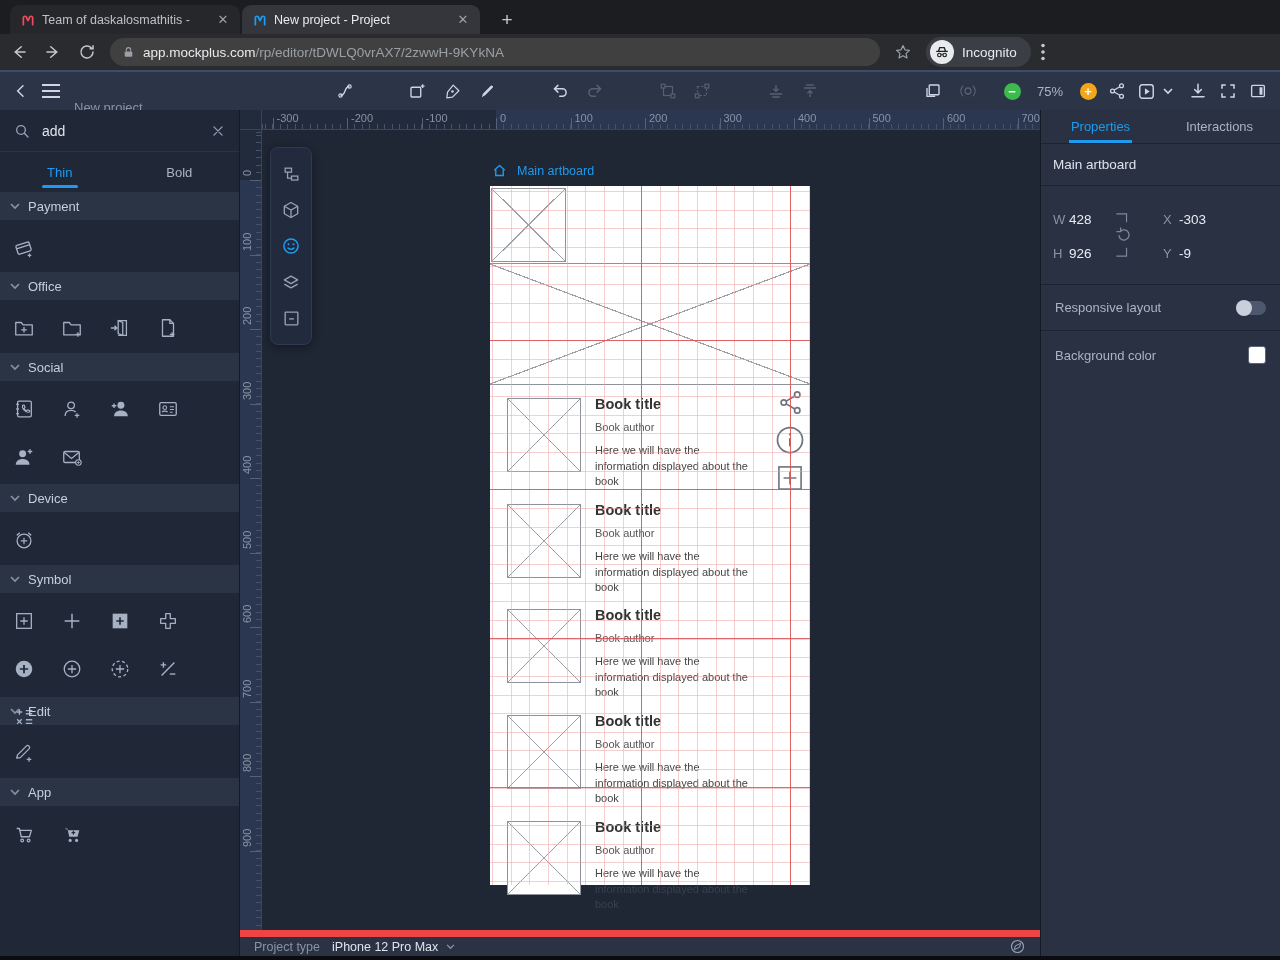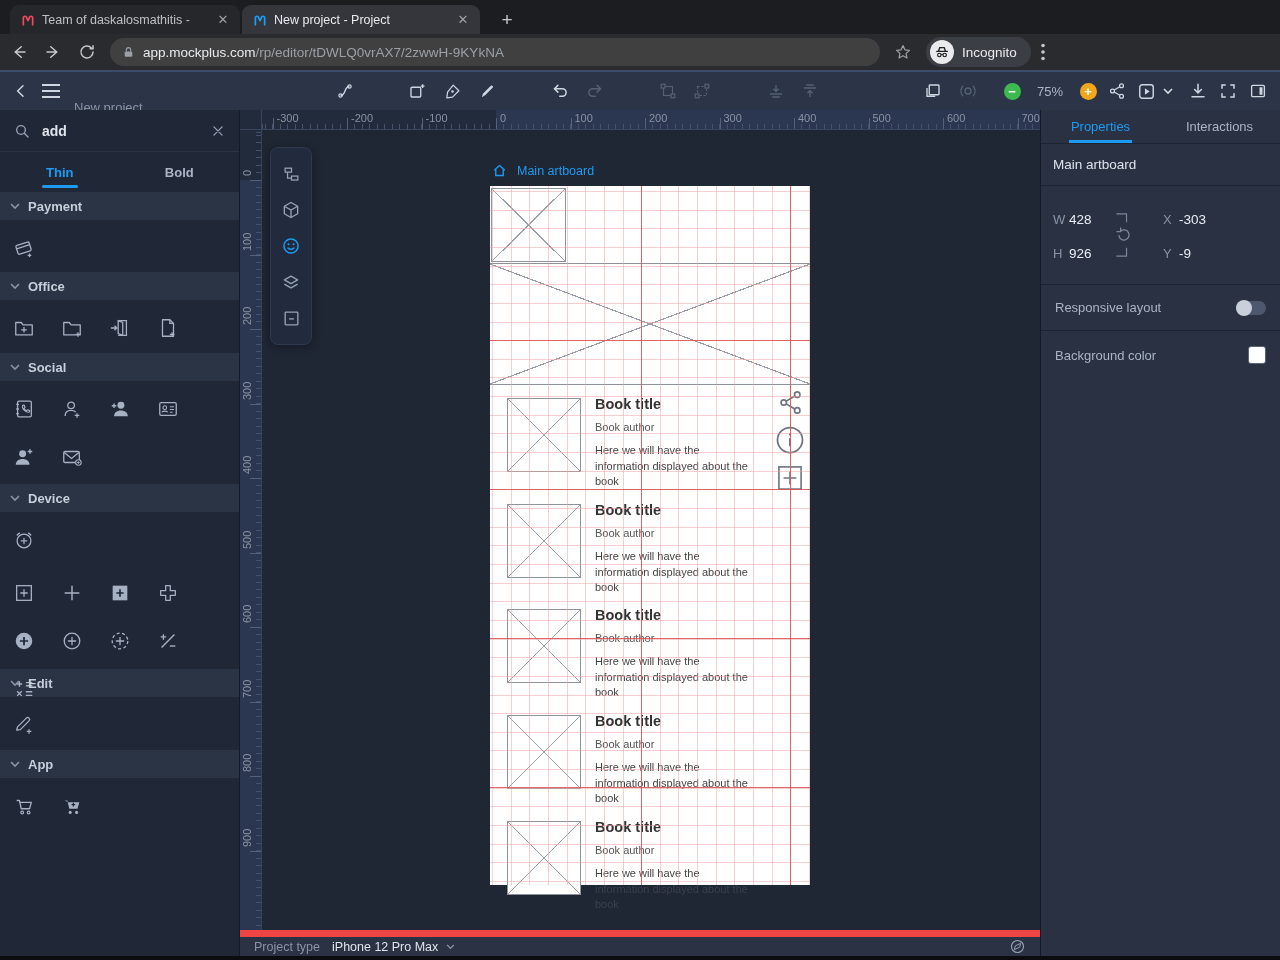--- a/index.html
+++ b/index.html
@@ -28,21 +28,21 @@
 
   
   .mtoolbar { position:absolute; top:70px; left:0; width:1280px; height:40px; background:#2b3547; border-top:2px solid #3b4d6b; }
   .mtb { position:absolute; top:0; height:38px; display:flex; align-items:center; justify-content:center; color:#cfd6e2; }
   .mtb.dim { color:#566174; }
   .proj-name { position:absolute; left:74px; top:16px; height:38px; display:flex; align-items:center; color:#8a93a5; font-size:13px; }
   .zoomval { color:#aab4c4; font-size:13px; }
   .zbtn { width:17px; height:17px; border-radius:50%; display:flex; align-items:center; justify-content:center; color:#fff; font-size:13px; font-weight:bold; line-height:1; }
 
   
-  .sidebar { position:absolute; top:110px; left:0; width:240px; height:846px; background:#202837; border-right:1px solid #141b27;font-weight:bold; }
+  .sidebar { position:absolute; top:110px; left:0; width:240px; height:846px; background:#202837; border-right:1px solid #141b27; }
   .searchrow { position:absolute; top:0; left:0; right:0; height:42px; display:flex; align-items:center; padding:0 14px; border-bottom:1px solid #2a3445; color:#97a2b5; }
   .searchval { flex:1; color:#dfe5ec; font-size:14px; margin-left:12px; }
   .libtabs { position:absolute; top:42px; left:0; right:0; height:40px; display:flex; }
   .libtab { width:120px; display:flex; align-items:center; justify-content:center; font-size:13px; color:#aab4c4; position:relative; }
   .libtab.on { color:#1e9bf0; }
   .libtab.on::after { content:""; position:absolute; bottom:4px; left:42px; right:42px; height:3px; background:#1e9bf0; border-radius:2px; }
   .sechead { height:28px; background:#2a3445; display:flex; align-items:center; padding:0 10px; gap:8px; color:#c6cedb; font-size:13px; }
   .sechead svg { color:#8a93a5; }
   .icongrid { display:flex; flex-wrap:wrap; padding:4px 0; }
   .islot { width:48px; height:48px; display:flex; align-items:center; justify-content:center; color:#a7b1c4; }
@@ -463,20 +463,26 @@
       <div class="icongrid" style="height:53px;">
         <div class="islot">
             <svg width="22" height="22" viewBox="0 0 24 24">
               <circle cx="12" cy="13" r="7.5" fill="none" stroke="currentColor" stroke-width="1.4"></circle>
               <path d="M12 9.5 v7 M8.5 13 h7" stroke="currentColor" stroke-width="1.3"></path>
               <path d="M4.5 6.5 L7 4.5 M19.5 6.5 L17 4.5" stroke="currentColor" stroke-width="1.4" stroke-linecap="round"></path>
             </svg>
           </div>
       </div>
 
+      <div class="sechead">
+        <svg width="10" height="7" viewBox="0 0 10 7">
+            <path d="M1 1 l4 4 4-4" fill="none" stroke="currentColor" stroke-width="1.6"></path>
+          </svg>
+        <span>Symbol</span>
+      </div>
       <div class="icongrid" style="height:104px;">
         <div class="islot">
             <svg width="22" height="22" viewBox="0 0 24 24">
               <rect x="4" y="4" width="16" height="16" fill="none" stroke="currentColor" stroke-width="1.4"></rect>
               <path d="M12 8 v8 M8 12 h8" stroke="currentColor" stroke-width="1.4"></path>
             </svg>
           </div>
         <div class="islot">
             <svg width="22" height="22" viewBox="0 0 24 24">
               <path d="M12 4 v16 M4 12 h16" stroke="currentColor" stroke-width="1.6"></path>

